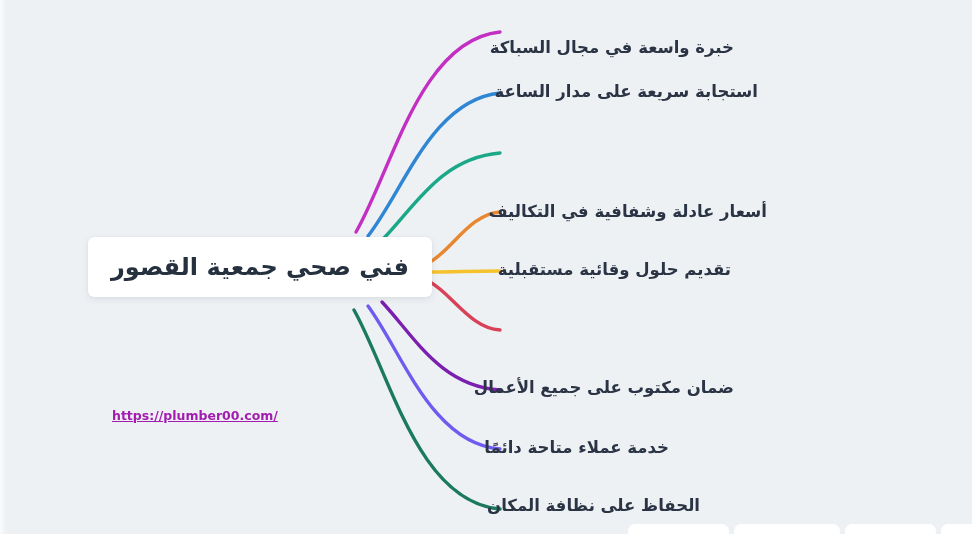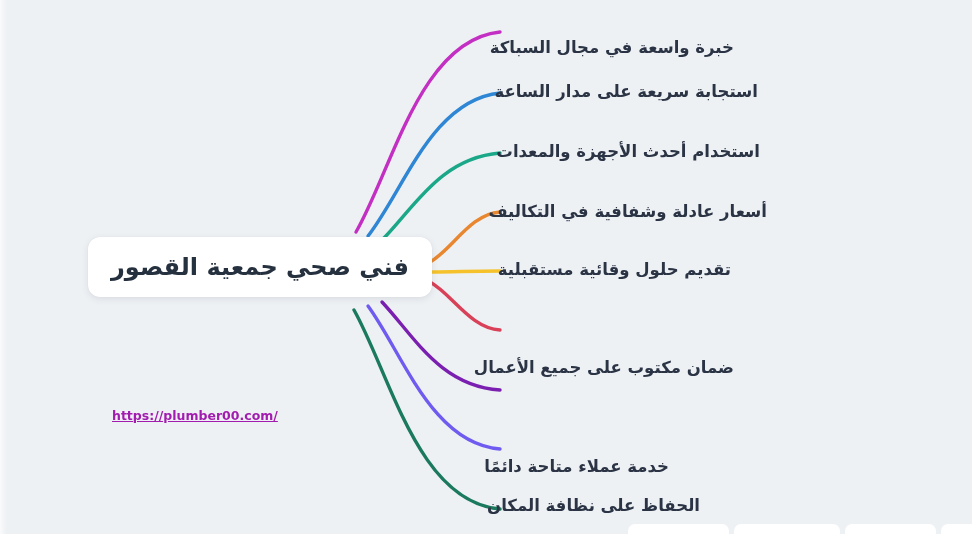--- a/index.html
+++ b/index.html
@@ -57,21 +57,21 @@
     letter-spacing: 0;
     line-height: 1;
   }
   #center-node {
     position: absolute;
     left: 88px;
     top: 237px;
     width: 344px;
     height: 60px;
     background: #ffffff;
-    border-radius: 12px;
+    border-radius: 6px;
     box-shadow: 0 2px 7px rgba(36, 48, 68, 0.10), 0 0 1px rgba(36,48,68,0.10);
     display: flex;
     align-items: center;
     justify-content: center;
     z-index: 4;
   }
   #center-node-title {
     color: #26313f;
     font-size: 24px;
     font-weight: 700;
@@ -126,25 +126,24 @@
         <path d="M 430 282 C 452 294, 470 328, 500 330" stroke="#d94158"></path>
         <path d="M 382 302 C 414 336, 440 386, 500 390" stroke="#7a1fb0"></path>
         <path d="M 368 306 C 402 352, 432 444, 500 449" stroke="#6f5bf0"></path>
         <path d="M 354 310 C 390 374, 418 502, 500 509" stroke="#1b7a5e"></path>
       </g>
   </svg>
 
   <div id="label-layer">
     <div class="branch-label" style="right:238px; top:32px;margin-top:8px;">خبرة واسعة في مجال السباكة</div>
     <div class="branch-label" style="right:214px; top:84px;text-align:center;">استجابة سريعة على مدار الساعة</div>
-    <div class="branch-label" style="right:212px; top:144px;">استخدام أحدث الأجهزة والمعدات</div>
     <div class="branch-label" style="right:205px; top:204px;">أسعار عادلة وشفافية في التكاليف</div>
     <div class="branch-label" style="right:241px; top:262px;">تقديم حلول وقائية مستقبلية</div>
-    <div class="branch-label" style="right:238px; top:360px;">ضمان مكتوب على جميع الأعمال</div>
-    <div class="branch-label" style="right:303px; top:459px;">خدمة عملاء متاحة دائمًا</div>
+    <div class="branch-label" style="right:238px; top:380px;">ضمان مكتوب على جميع الأعمال</div>
+    <div class="branch-label" style="right:303px; top:440px;">خدمة عملاء متاحة دائمًا</div>
     <div class="branch-label" style="right:272px; top:498px;text-align:right;">الحفاظ على نظافة المكان</div>
   </div>
 
   <div id="center-node">
     <span id="center-node-title">فني صحي جمعية القصور</span>
   </div>
 
   <a id="source-link" href="#">https://plumber00.com/</a>
 
   <div id="bottom-toolbar">

